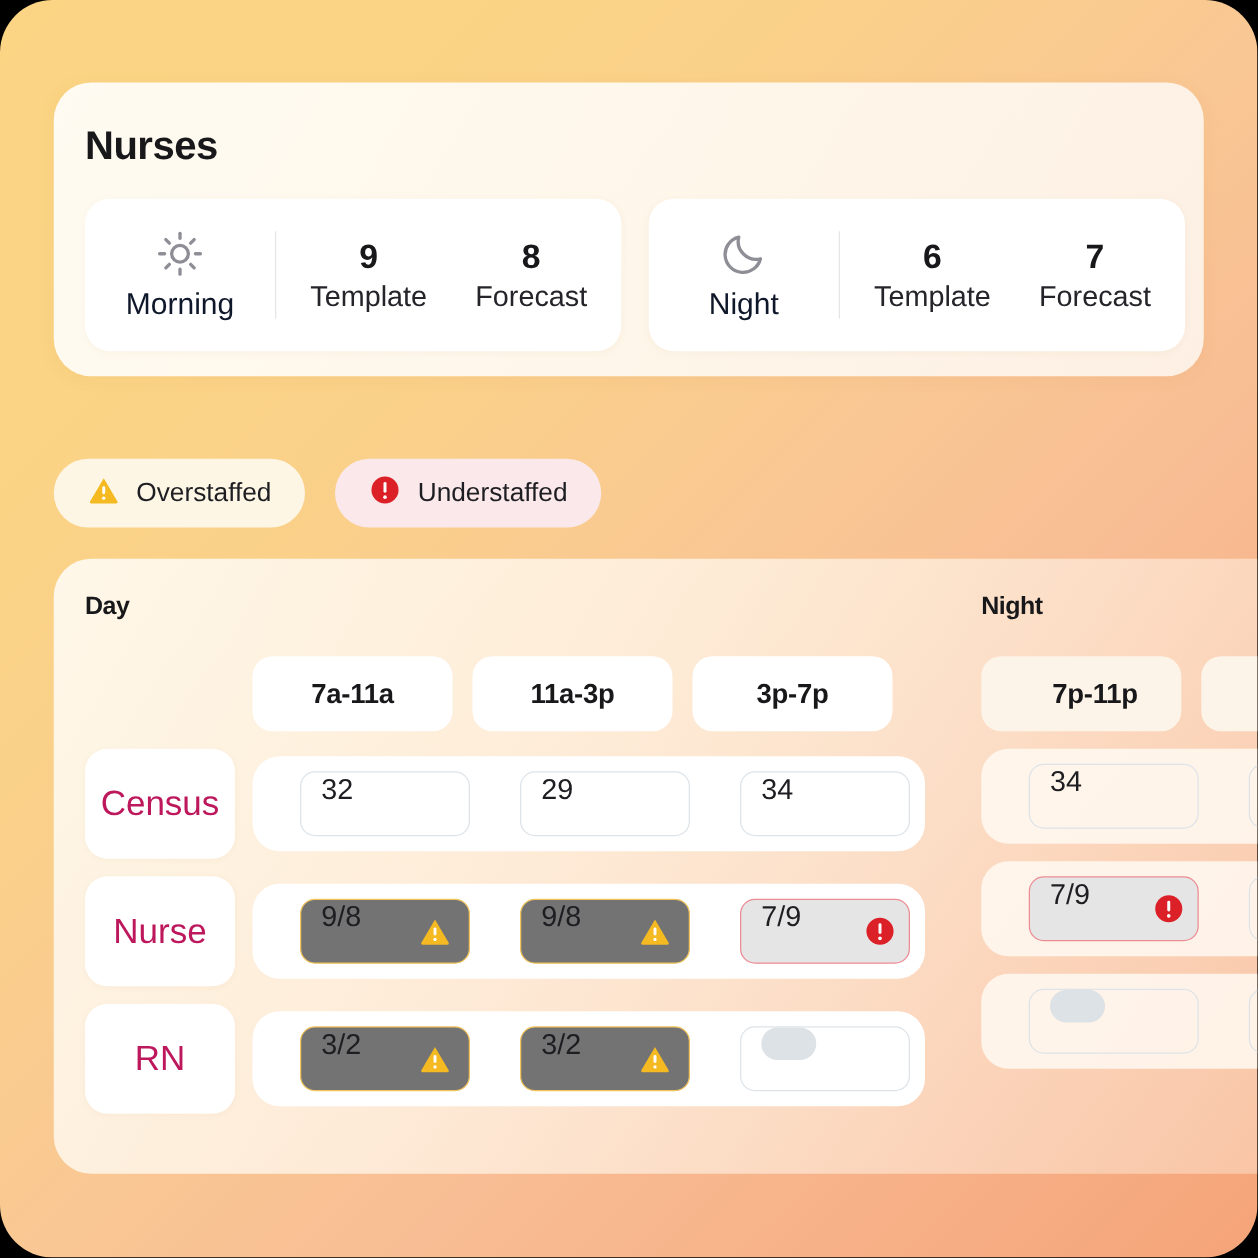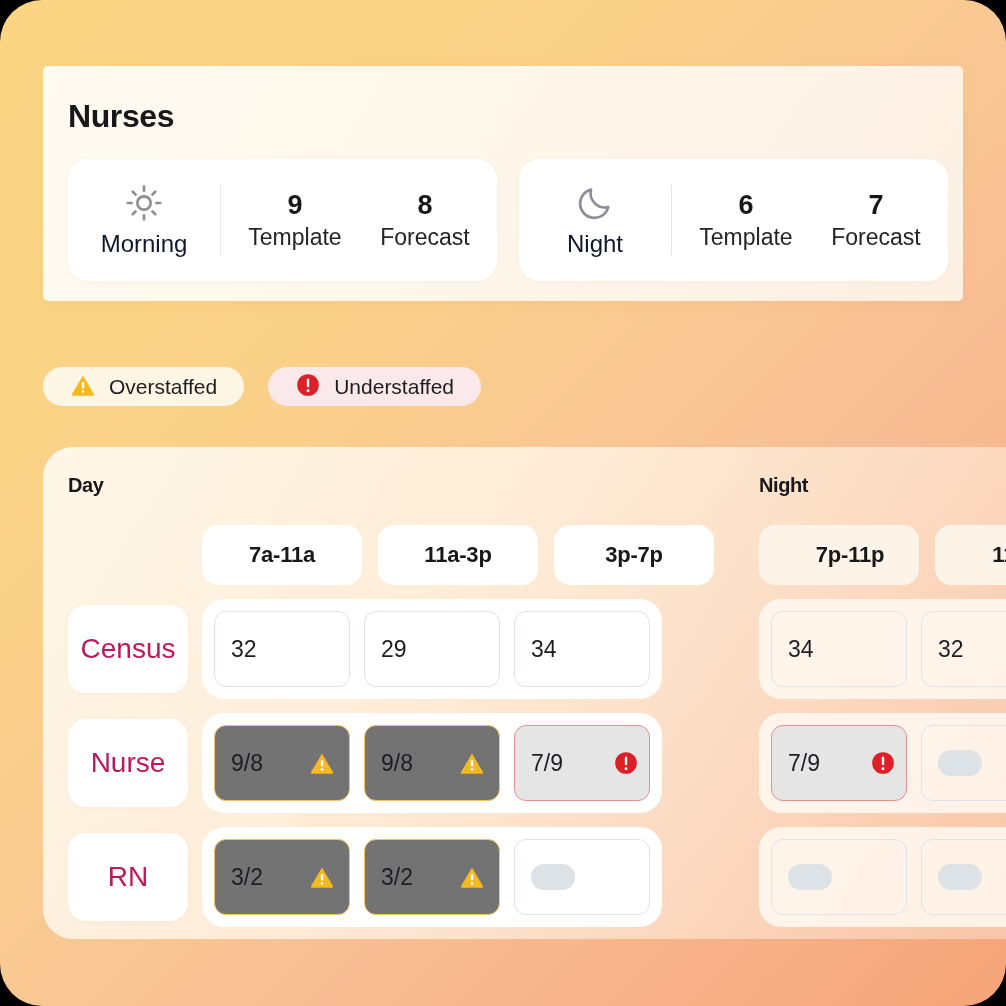--- a/index.html
+++ b/index.html
@@ -34,21 +34,21 @@
                  #f5a478 100%);
   }
 
   
   .summary-card {
     position: absolute;
     left: 43px;
     top: 66px;
     width: 920px;
     height: 235px;
-    border-radius: 5px;
+    border-radius: 30px;
     background: linear-gradient(120deg,
                 rgba(255,252,245,0.97) 0%,
                 rgba(254,248,238,0.95) 55%,
                 rgba(253,243,233,0.93) 100%);
     box-shadow: 0 2px 14px rgba(180,120,60,0.07);
   }
 
   .summary-title {
     position: absolute;
     left: 25px;
@@ -135,21 +135,21 @@
   
   .legend {
     position: absolute;
     left: 43px;
     top: 367px;
     display: flex;
     gap: 24px;
   }
 
   .legend-pill {
-    height: 39px;
+    height: 55px;
     border-radius: 28px;
     display: flex;
     align-items: center;
     gap: 13px;
     padding: 0 27px;
   }
 
   .legend-pill.over { background: #fdf6e4; }
   .legend-pill.under { background: #fae8ea; }
 
@@ -253,29 +253,29 @@
     border-radius: 22px;
     padding: 12px;
   }
 
   .day .cell-track { background: #ffffff; }
   .night .cell-track { background: rgba(255,248,240,0.88); }
 
   .cell {
     width: 136px;
     flex: 0 0 136px;
-    height: 76px;
+    height: 52px;
     border-radius: 12px;
     border: 1.5px solid #dde3e8;
     background: transparent;
     display: flex;
-    align-items: center;
     padding: 0 16px;
     font-size: 23px;
     color: #1d1d22;
+    margin-left: 26px;
   }
 
   .cell.warn {
     background: #737373;
     border-color: #f2c45c;
     justify-content: space-between;
     padding-right: 14px;
   }
 
   .cell.alert {

